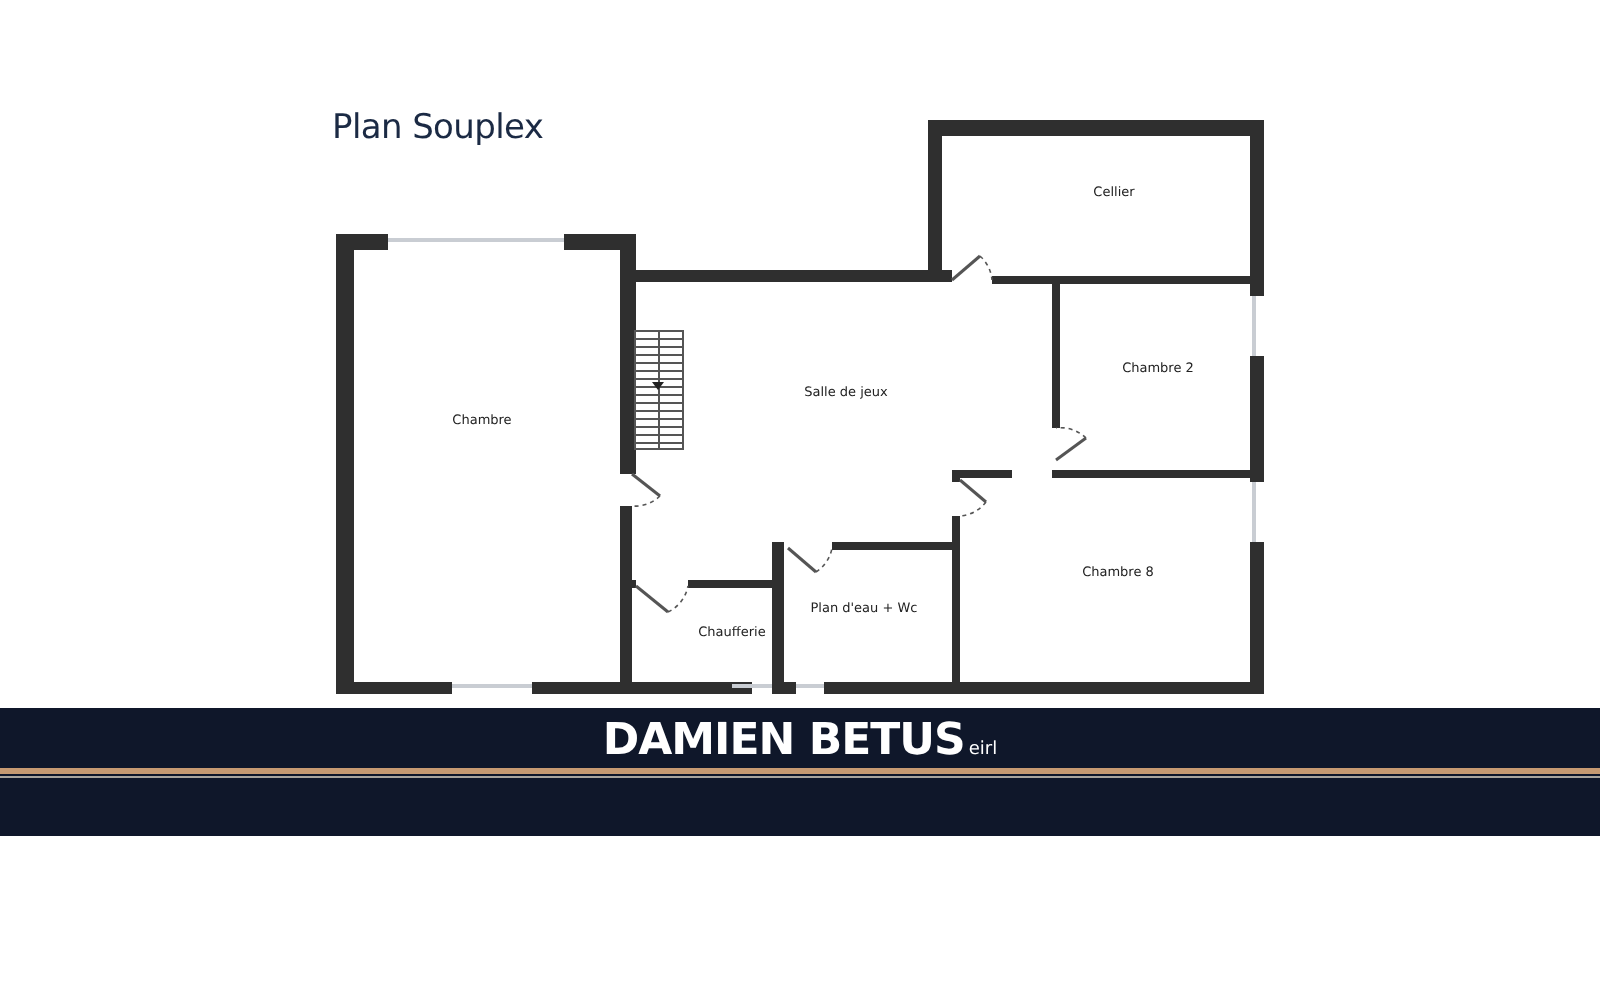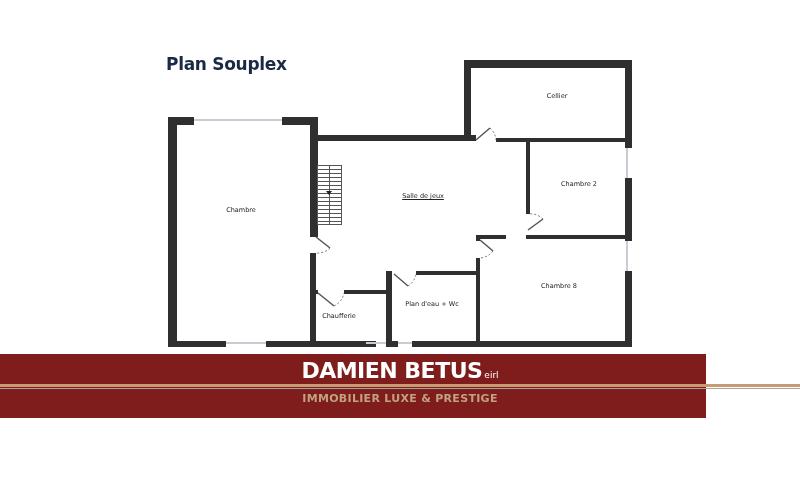--- a/index.html
+++ b/index.html
@@ -1,22 +1,22 @@
 <!DOCTYPE html>
 <html><head>
   <meta charset="utf-8">
   <style>
     html, body { margin: 0; padding: 0; }
     body { width: 800px; height: 492px; background: #ffffff; position: relative; overflow: hidden; font-family: "Liberation Sans", sans-serif; }
-    .title { position: absolute; left: 166px; top: 54px; font-family: "DejaVu Sans", sans-serif; font-weight: bold; font-size: 17px; color: #1b2a44; letter-spacing: -0.3px; }
+    .title { position: absolute; left: 166px; top: 54px; font-family: "DejaVu Sans", sans-serif; font-weight: normal; font-size: 17px; color: #1b2a44; letter-spacing: -0.3px; }
     .plan { position: absolute; left: 0; top: 0; width: 800px; height: 360px; }
     .w { position: absolute; background: #2f2f2f; }
     .win { position: absolute; background: #c9cdd3; }
     .lbl { position: absolute; font-family: "DejaVu Sans", sans-serif; font-size: 6.5px; color: #222; white-space: nowrap; transform: translate(-50%, -50%); }
-    .banner { position: absolute; left: 0; top: 354px; width: 706px; height: 64px; background: #7f1d1d; }
+    .banner { position: absolute; left: 0; top: 354px; width: 800px; height: 64px; background: #0f172a; }
     .banner .name { position: absolute; left: 0; width: 800px; top: 4px; text-align: center; color: #ffffff; font-family: "DejaVu Sans", sans-serif; font-weight: bold; font-size: 22px; letter-spacing: -0.5px; }
     .banner .name .small { font-size: 9px; font-weight: normal; letter-spacing: 0; margin-left: 2px; }
     .banner .line { position: absolute; left: 0; width: 800px; top: 30px; height: 3px; background: #c69a72; }
     .banner .line2 { position: absolute; left: 0; width: 800px; top: 34px; height: 1px; background: #a9a59e; }
     .banner .tag { position: absolute; left: 0; width: 800px; top: 38px; text-align: center; color: #c2a27e; font-family: "DejaVu Sans", sans-serif; font-weight: bold; font-size: 11px; letter-spacing: 0.3px; }
     .stairs { position: absolute; left: 317px; top: 165px; width: 23px; height: 58px; border: 1px solid #555; background: repeating-linear-gradient(to bottom, #fff 0, #fff 3px, #555 3px, #555 4px); }
     .stairs .mid { position: absolute; left: 11px; top: 0; width: 1px; height: 58px; background: #555; }
     .stairs .arrow { position: absolute; left: 8px; top: 25px; width: 0; height: 0; border-left: 3px solid transparent; border-right: 3px solid transparent; border-top: 4px solid #222; }
     svg.doors { position: absolute; left: 0; top: 0; }
   </style>
@@ -83,26 +83,25 @@
       <line x1="480" y1="240" x2="493" y2="251"></line>
       <path d="M493 251 A18 18 0 0 1 480 258" stroke-dasharray="2,2" stroke-width="0.8"></path>
       <line x1="394" y1="274" x2="408" y2="286"></line>
       <path d="M408 286 A18 18 0 0 0 416 274" stroke-dasharray="2,2" stroke-width="0.8"></path>
       <line x1="318" y1="293" x2="334" y2="306"></line>
       <path d="M334 306 A18 18 0 0 0 344 293" stroke-dasharray="2,2" stroke-width="0.8"></path>
     </g>
   </svg>
 
   <div class="lbl" style="left:241px;top:210px;">Chambre</div>
-  <div class="lbl" style="left:423px;top:196px;text-decoration:underline;">Salle de jeux</div>
+  <div class="lbl" style="left:423px;top:196px;">Salle de jeux</div>
   <div class="lbl" style="left:557px;top:96px;">Cellier</div>
   <div class="lbl" style="left:579px;top:184px;">Chambre 2</div>
   <div class="lbl" style="left:559px;top:286px;">Chambre 8</div>
-  <div class="lbl" style="left:339px;top:316px;">Chaufferie</div>
+  <div class="lbl" style="left:366px;top:316px;">Chaufferie</div>
   <div class="lbl" style="left:432px;top:304px;">Plan d'eau + Wc</div>
 </div>
 
 <div class="banner">
   <div class="name"><span>DAMIEN BETUS</span><span class="small">eirl</span></div>
   <div class="line"></div>
   <div class="line2"></div>
-  <div class="tag">IMMOBILIER LUXE &amp; PRESTIGE</div>
 </div>
 
 </body></html>

